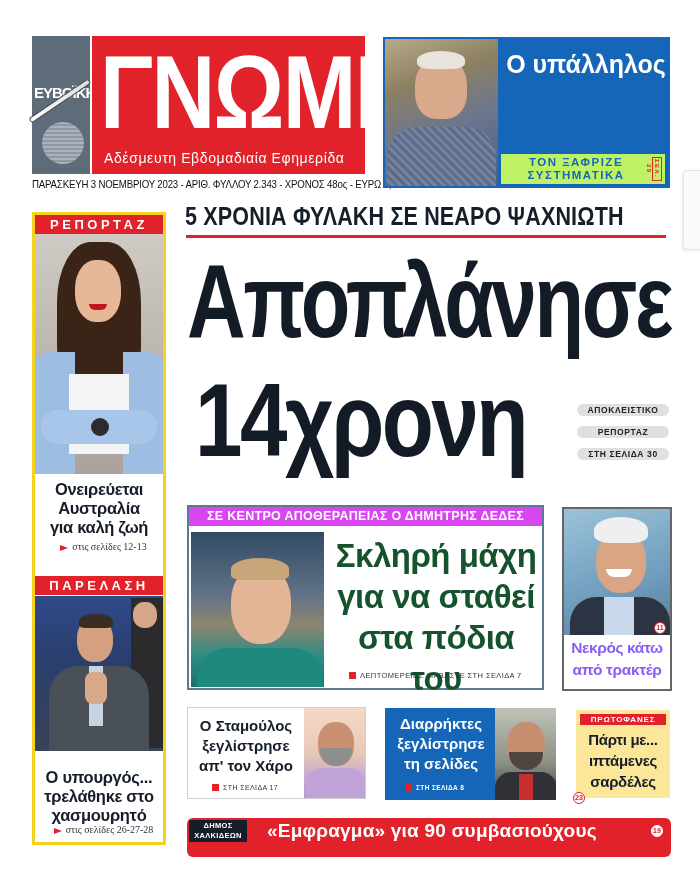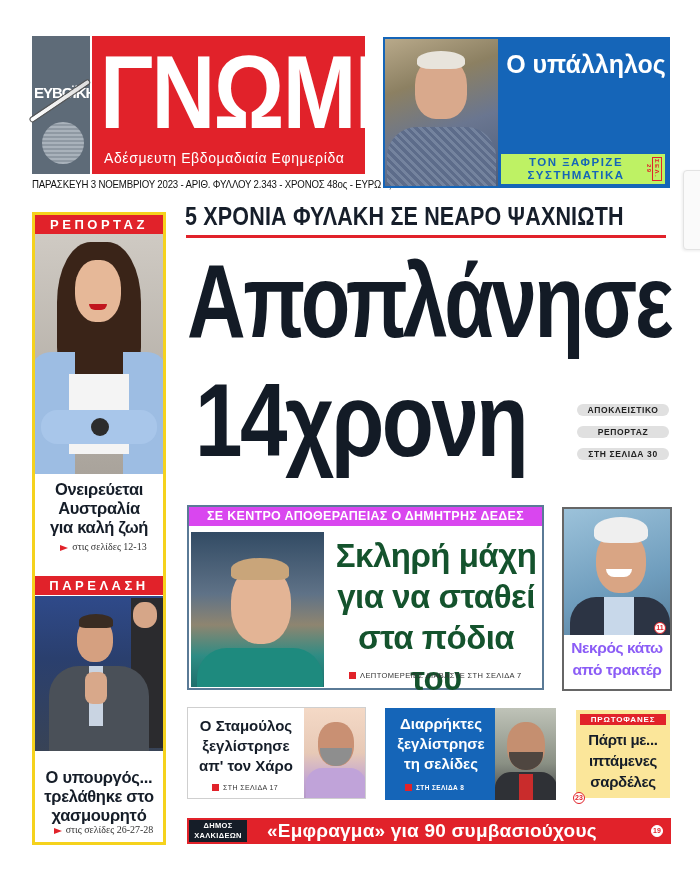--- a/index.html
+++ b/index.html
@@ -102,21 +102,21 @@
   .b2 .photo .head { position: absolute; left: 12px; top: 14px; width: 38px; height: 48px; border-radius: 45%; background: #c58f70; }
   .b2 .photo .beard { position: absolute; left: 14px; top: 44px; width: 34px; height: 18px; border-radius: 0 0 16px 16px; background: #4f4640; }
   .b2 .photo .jacket { position: absolute; left: 0; top: 64px; width: 62px; height: 30px; border-radius: 16px 16px 0 0; background: #2f3136; }
   .b2 .photo .tee { position: absolute; left: 24px; top: 66px; width: 14px; height: 26px; background: #c92c2c; }
 
   .b3 { left: 576px; top: 710px; width: 94px; height: 88px; background: #fbe69a; }
   .b3 .lab { position: absolute; left: 4px; top: 4px; width: 86px; height: 11px; background: #e1222a; color: #fff; font-size: 8px; font-weight: bold; text-align: center; line-height: 11px; letter-spacing: 0.8px; }
   .b3 .title { position: absolute; left: 0; top: 19px; width: 94px; text-align: center; font-size: 15px; font-weight: bold; color: #151d28; line-height: 21px; letter-spacing: -0.3px; }
 
   
-  .bbar { left: 187px; top: 818px; width: 484px; height: 26px; background: #e1222a; }
+  .bbar { left: 187px; top: 818px; width: 484px; height: 39px; background: #e1222a; border-radius: 6px; }
   .bbar .tag { position: absolute; left: 2px; top: 2px; width: 58px; height: 22px; background: #151d28; color: #fff; font-size: 7.5px; font-weight: bold; text-align: center; line-height: 10px; padding-top: 1px; letter-spacing: 0.3px; }
   .bbar .text { position: absolute; left: 80px; top: 0; color: #fff; font-size: 19px; font-weight: bold; line-height: 26px; white-space: nowrap; letter-spacing: 0.2px; }
   .bbar .pagecirc { background: #fff; border-color: #fff; }
 </style>
 </head>
 <body>
 
 <div class="abs mast-grey">
   <span class="evv">ΕΥΒΟΪΚΗ</span>
   <div class="globe"></div>

